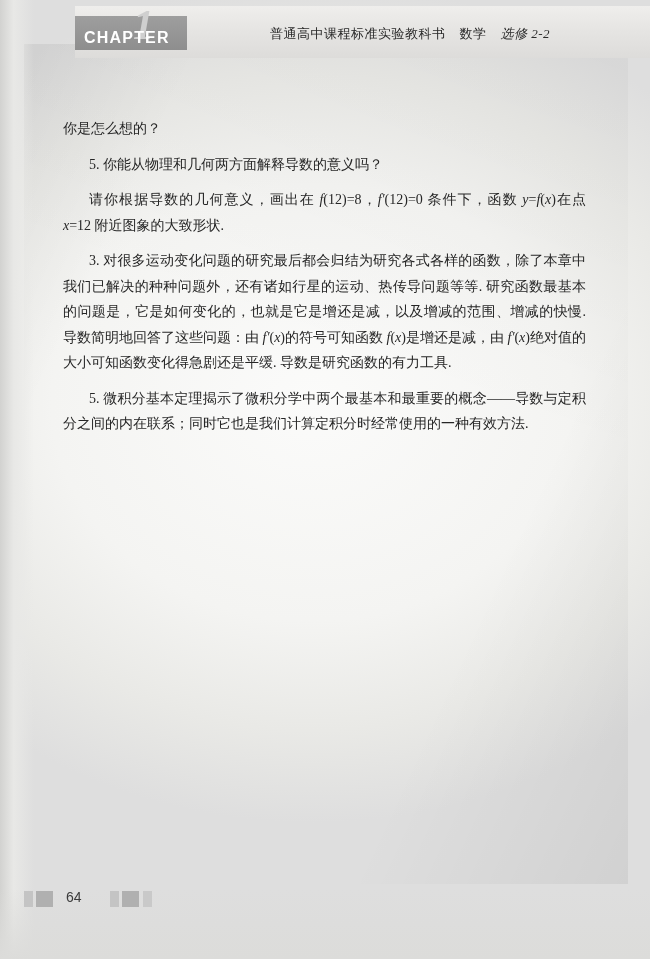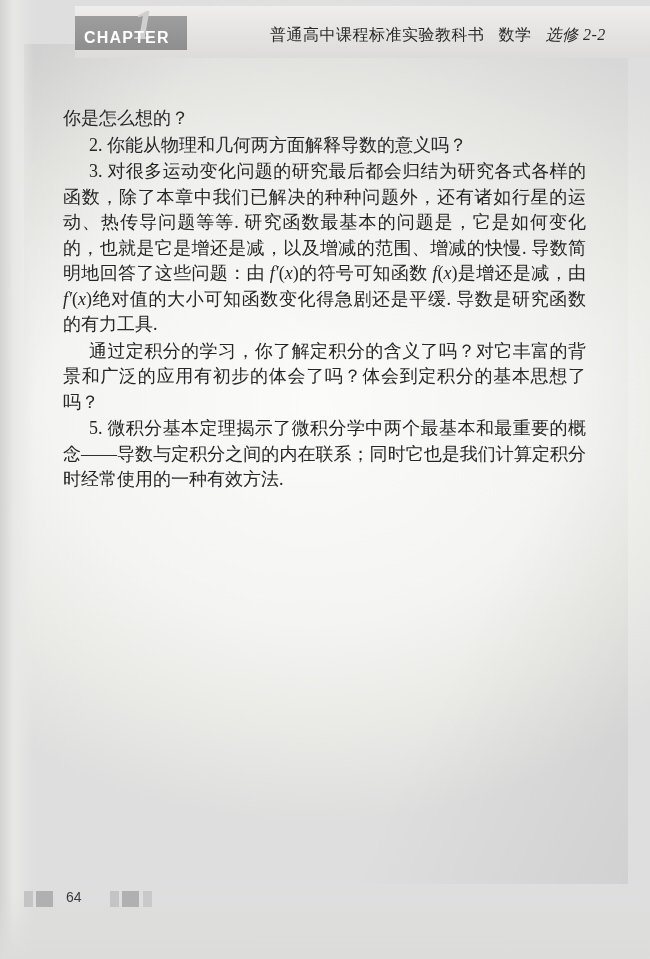--- a/index.html
+++ b/index.html
@@ -62,37 +62,37 @@
     font-family: "Liberation Serif", serif;
     font-size: 42px;
     font-style: italic;
     font-weight: bold;
     color: #cfcfcf;
     line-height: 42px;
   }
   .header-title {
     position: absolute;
     left: 270px; top: 25px;
-    font-size: 16px;
+    font-size: 13px;
     color: #2a2a2a;
     letter-spacing: 0.5px;
     white-space: nowrap;
   }
   .header-title .sep { display: inline-block; width: 14px; }
   .header-title .ital { font-style: italic; font-family: "Liberation Serif", serif; }
 
   
   .content {
     position: absolute;
     left: 63px; top: 106px;
     width: 523px;
   }
   p {
-    margin: 0 0 1px 0;
-    font-size: 18px;
+    margin: 10px 0 1px 0;
+    font-size: 14px;
     line-height: 25.5px;
     color: #262626;
     text-align: justify;
     text-justify: inter-ideograph;
   }
   p.ind { text-indent: 26px; }
   .mi { font-family: "Liberation Serif", serif; font-style: italic; }
   .prime { font-style: italic; }
 
   
@@ -143,23 +143,23 @@
   <div class="header-band"></div>
   <div class="chapter-block"></div>
   <div class="chapter-num">1</div>
   <div class="chapter-word">CHAPTER</div>
   <div class="header-title">
     <span>普通高中课程标准实验教科书</span><span class="sep"></span><span>数学</span><span class="sep"></span><span class="ital">选修 2-2</span>
   </div>
 
   <div class="content">
     <p>你是怎么想的？</p>
-    <p class="ind">2. 你能从物理和几何两方面解释导数的意义吗？</p>
+    <p class="ind">5. 你能从物理和几何两方面解释导数的意义吗？</p>
+    <p class="ind">请你根据导数的几何意义，画出在 <span class="mi">f</span>(12)=8，<span class="mi">f</span><span class="prime">′</span>(12)=0 条件下，函数 <span class="mi">y</span>=<span class="mi">f</span>(<span class="mi">x</span>)在点 <span class="mi">x</span>=12 附近图象的大致形状.</p>
     <p class="ind">3. 对很多运动变化问题的研究最后都会归结为研究各式各样的函数，除了本章中我们已解决的种种问题外，还有诸如行星的运动、热传导问题等等. 研究函数最基本的问题是，它是如何变化的，也就是它是增还是减，以及增减的范围、增减的快慢. 导数简明地回答了这些问题：由 <span class="mi">f</span><span class="prime">′</span>(<span class="mi">x</span>)的符号可知函数 <span class="mi">f</span>(<span class="mi">x</span>)是增还是减，由 <span class="mi">f</span><span class="prime">′</span>(<span class="mi">x</span>)绝对值的大小可知函数变化得急剧还是平缓. 导数是研究函数的有力工具.</p>
-    <p class="ind">通过定积分的学习，你了解定积分的含义了吗？对它丰富的背景和广泛的应用有初步的体会了吗？体会到定积分的基本思想了吗？</p>
     <p class="ind">5. 微积分基本定理揭示了微积分学中两个最基本和最重要的概念——导数与定积分之间的内在联系；同时它也是我们计算定积分时经常使用的一种有效方法.</p>
   </div>
 
   <div class="footer">
     <span class="bar b1"></span>
     <span class="bar b2"></span>
     <span class="page-num">64</span>
     <span class="bar b3"></span>
     <span class="bar b4"></span>
     <span class="bar b5"></span>

